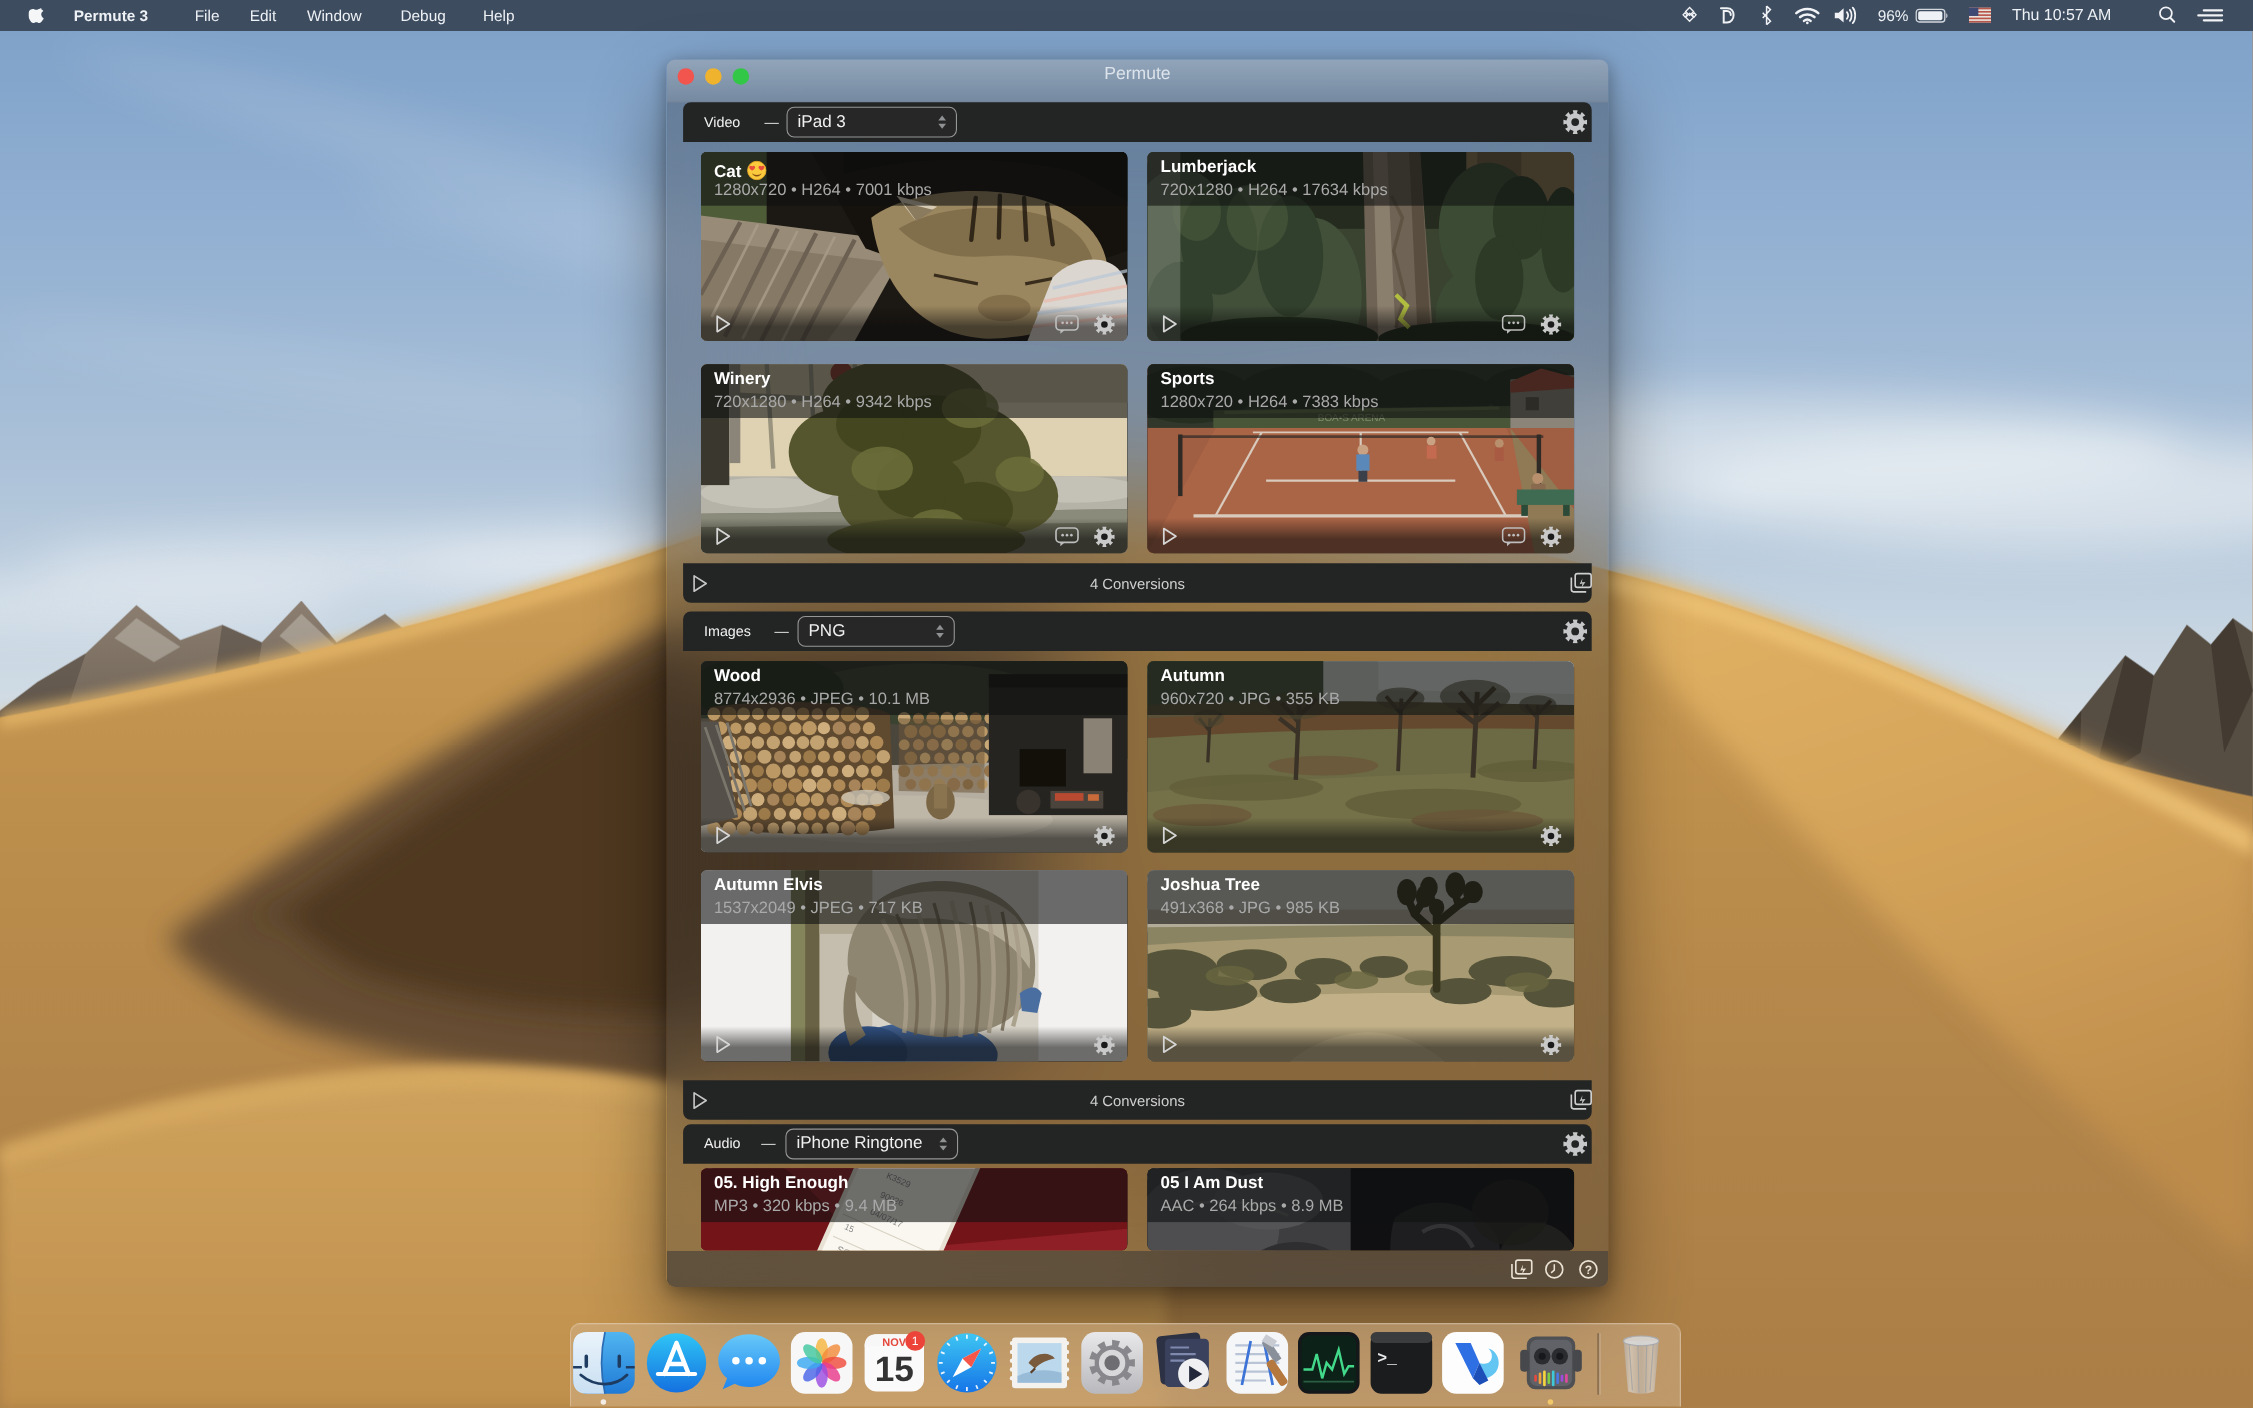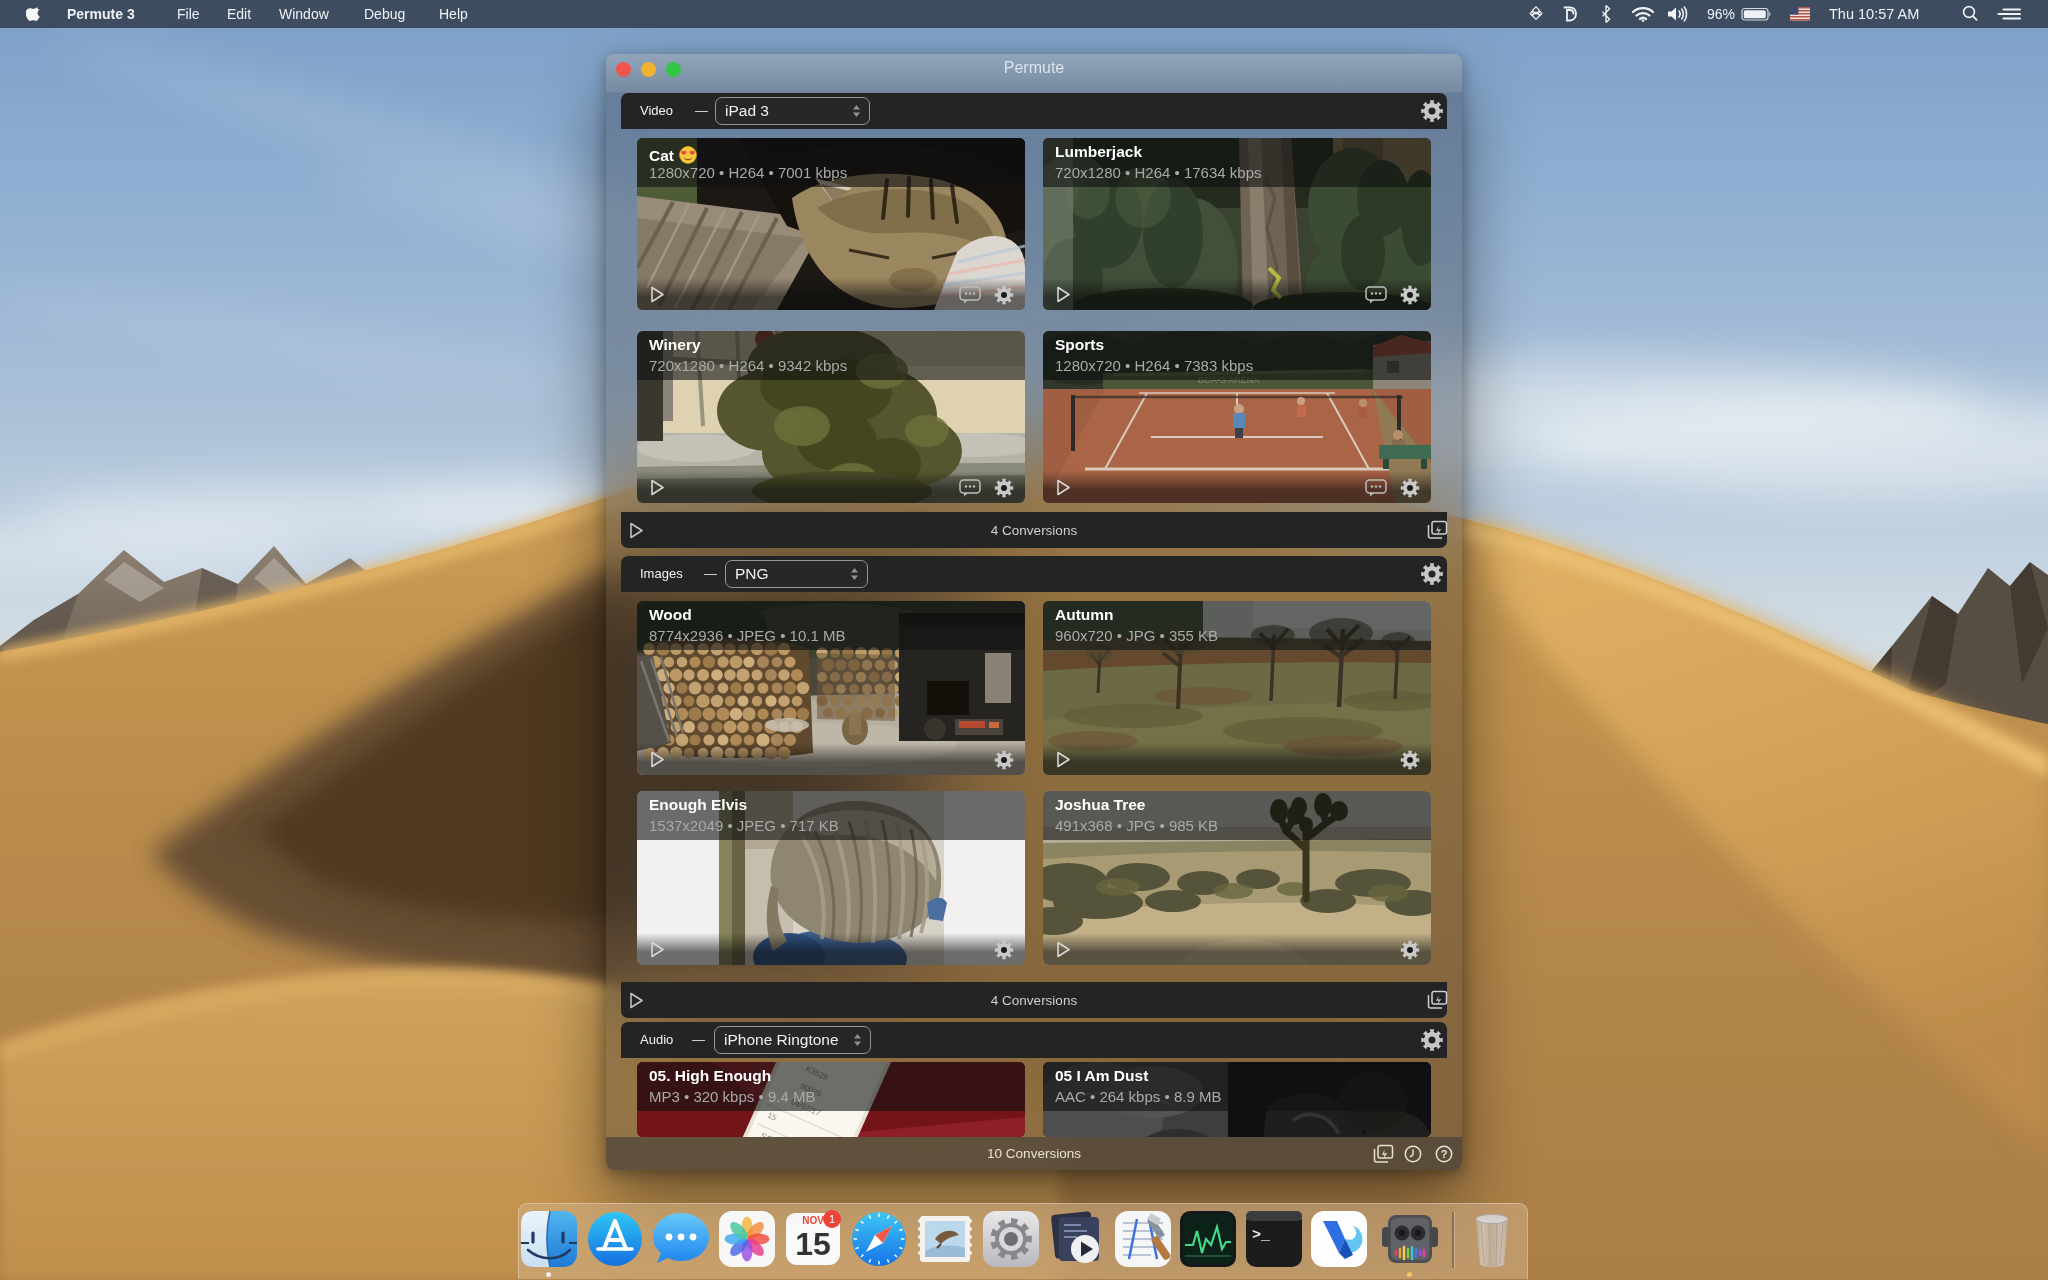--- a/index.html
+++ b/index.html
@@ -783,21 +783,21 @@
 <g stroke="#6e6450" stroke-width="3" fill="none" opacity=".8">
 <path d="M178,40 C196,78 200,115 195,150"></path>
 <path d="M212,30 C224,68 227,110 222,152"></path>
 <path d="M245,29 C254,66 255,110 250,151"></path>
 <path d="M274,38 C282,74 281,112 274,146"></path>
 </g>
 <path d="M290,112 C299,105 306,105 310,112 L306,130 L292,128 Z" fill="#4a6ea0"></path>
 <path d="M134,95 C128,118 128,140 136,160 L150,150 C141,134 139,116 142,98 Z" fill="#847a64"></path>
 </svg>
     <div class="chead"></div>
-    <div class="ctitle">Enough Elvis</div>
+    <div class="ctitle">Autumn Elvis</div>
     <div class="csub">1537x2049 • JPEG • 717 KB</div>
     <div class="cfoot"></div>
     <svg style="position:absolute; left:13px; bottom:7px;" width="15" height="17" viewBox="0 0 15 17">
       <path d="M2 1.5 L13 8.5 L2 15.5 Z" fill="none" stroke="#d6d6d6" stroke-width="1.6" stroke-linejoin="round"></path>
     </svg>
     <svg style="position:absolute; right:11px; bottom:5px;" width="20" height="20" viewBox="0 0 20 20">
       <path d="M8.09,0.80 L11.91,0.80 L11.30,3.17 L13.91,4.25 L15.16,2.14 L17.86,4.84 L15.75,6.09 L16.83,8.70 L19.20,8.09 L19.20,11.91 L16.83,11.30 L15.75,13.91 L17.86,15.16 L15.16,17.86 L13.91,15.75 L11.30,16.83 L11.91,19.20 L8.09,19.20 L8.70,16.83 L6.09,15.75 L4.84,17.86 L2.14,15.16 L4.25,13.91 L3.17,11.30 L0.80,11.91 L0.80,8.09 L3.17,8.70 L4.25,6.09 L2.14,4.84 L4.84,2.14 L6.09,4.25 L8.70,3.17 Z" fill="#c9c9c9"></path>
       <circle cx="10" cy="10" r="3" fill="#1b1b1b"></circle>
     </svg>
     <div class="cx"><svg width="17" height="17" viewBox="0 0 17 17">
@@ -914,21 +914,20 @@
     </svg>
     <div class="chead"></div>
     <div class="ctitle">05 I Am Dust</div>
     <div class="csub">AAC • 264 kbps • 8.9 MB</div>
     <div class="cx"><svg width="17" height="17" viewBox="0 0 17 17">
         <circle cx="8.5" cy="8.5" r="8.5" fill="#d4d4d4"></circle>
         <path d="M5.5 5.5 L11.5 11.5 M11.5 5.5 L5.5 11.5" stroke="#2e2e2e" stroke-width="1.8" stroke-linecap="round"></path>
       </svg></div>
   </div>
 <div id="botbar">
-  <div style="position:absolute; width:100%; text-align:center; top:9px; color:#e9e1d3; font-size:13.5px;">10 Conversions</div>
   <svg style="position:absolute; left:767px; top:7px;" width="21" height="20" viewBox="0 0 21 20">
     <rect x="5" y="1.5" width="14.5" height="12.5" rx="2" fill="none" stroke="#e9e1d3" stroke-width="1.5"></rect>
     <path d="M1.5 5 L1.5 16 A2 2 0 0 0 3.5 18 L15 18" fill="none" stroke="#e9e1d3" stroke-width="1.5"></path>
     <path d="M9 11.2 L11.6 5.6 L11.1 9.4 L14.3 9.1 L10.9 14.2 L11.5 10.5 Z" fill="#e9e1d3"></path>
   </svg>
   <svg style="position:absolute; left:798px; top:8px;" width="18" height="18" viewBox="0 0 18 18">
     <circle cx="9" cy="9" r="7.7" fill="none" stroke="#e9e1d3" stroke-width="1.5"></circle>
     <path d="M9 4.3 L9 9.6 L6.1 12.1" fill="none" stroke="#e9e1d3" stroke-width="1.4"></path>
   </svg>
   <svg style="position:absolute; left:829px; top:8px;" width="18" height="18" viewBox="0 0 18 18">

